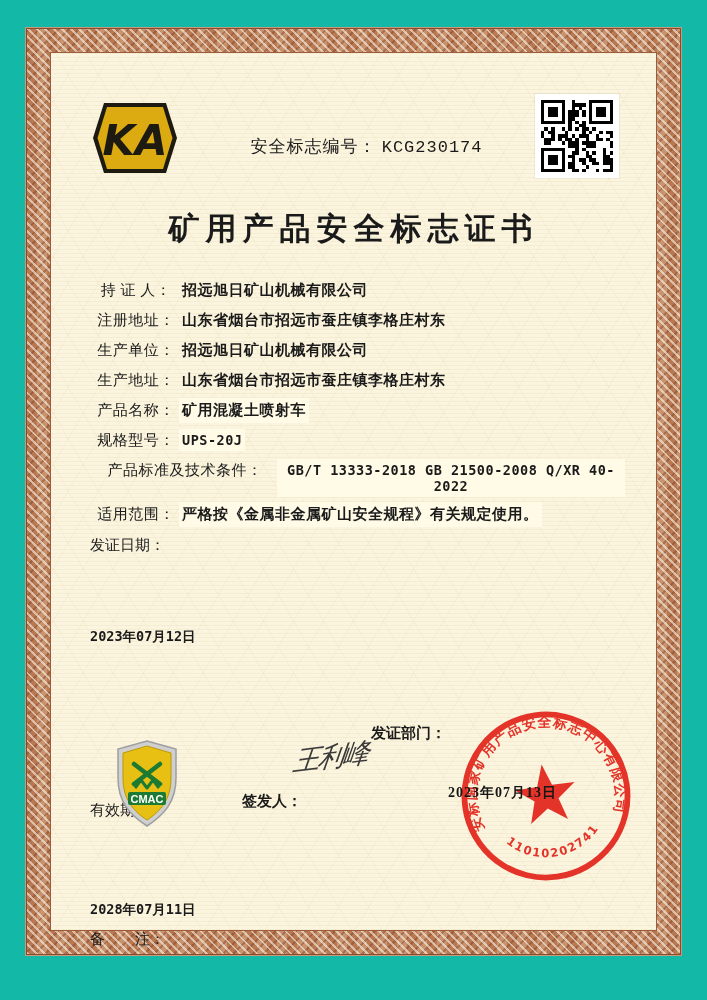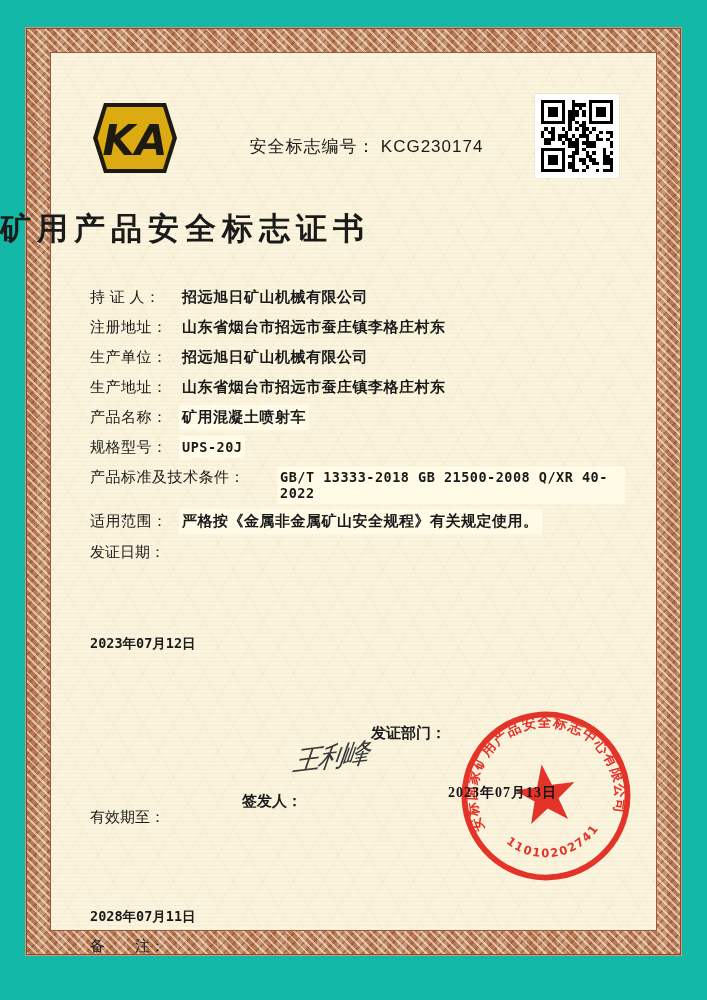--- a/index.html
+++ b/index.html
@@ -24,29 +24,29 @@
       repeating-linear-gradient(60deg, rgba(214,193,142,.12) 0 1px, rgba(0,0,0,0) 1px 26px),
       repeating-linear-gradient(-60deg, rgba(214,193,142,.12) 0 1px, rgba(0,0,0,0) 1px 26px),
       #fbf5df;
   }
 
   .content{position:absolute;inset:0;}
 
   
   .ka-logo{position:absolute;left:92px;top:102px;width:86px;height:72px;}
   .cert-no{position:absolute;left:0;right:0;top:135px;text-align:center;font-size:17px;letter-spacing:1px;padding-left:26px;}
-  .cert-no .num{font-family:Liberation Sans, sans-serif;}
+  .cert-no .num{font-family:Liberation Mono, monospace;}
   .qr{position:absolute;left:535px;top:94px;width:84px;height:84px;background:#fff;box-sizing:border-box;padding:6px;box-shadow:0 0 0 1px rgba(0,0,0,.04);}
   .qr svg{display:block;width:72px;height:72px;shape-rendering:crispEdges;}
 
   
-  .title{position:absolute;left:0;right:0;top:208px;text-align:left;font-size:31px;font-weight:bold;letter-spacing:6px;}
-
-  
-  .fields{position:absolute;left:90px;top:288px;width:532px;font-size:15px;}
+  .title{position:absolute;left:0;right:0;top:208px;text-align:center;font-size:31px;font-weight:bold;letter-spacing:6px;}
+
+  
+  .fields{position:absolute;left:90px;top:281px;width:532px;font-size:15px;text-align:center;}
   .row{display:flex;align-items:baseline;margin-bottom:11px;}
   .row .lab{flex:0 0 92px;letter-spacing:.5px;white-space:nowrap;}
   .row.widelab .lab{flex:0 0 190px;}
   .row .val{font-weight:600;letter-spacing:.5px;}
   .row .val.hl{background:rgba(255,251,231,.95);box-shadow:0 0 0 3px rgba(255,251,231,.95);}
   .code{font-family:"DejaVu Sans Mono",monospace;font-weight:bold;font-size:13.5px;letter-spacing:0;}
   .row-dates{display:flex;align-items:baseline;margin-top:12px;margin-bottom:11px;flex-direction:column;}
   .row-dates .lab{flex:0 0 92px;}
   .row-dates .val1{flex:0 0 173px;}
   .row-dates .lab2{flex:0 0 100px;}
@@ -266,20 +266,33 @@
         <span class="lab2 lab">有效期至：</span>
         <span class="val hl code">2028年07月11日</span>
       </div>
 
       <div class="row-remark">
         <span class="lab">备　　注：</span>
       </div>
     </div>
 
 
+    <div class="badge">
+      <svg viewBox="0 0 70 88" width="70" height="88">
+        <path d="M35,1 L64,9 L64,38 C64,62 52,75 35,86 C18,75 6,62 6,38 L6,9 Z" fill="#cfcfcf" stroke="#9e9e9e" stroke-width="1.5"></path>
+        <path d="M35,6 L59,13 L59,38 C59,59 49,71 35,80 C21,71 11,59 11,38 L11,13 Z" fill="#e7c013" stroke="#b99a0a" stroke-width="1"></path>
+        <g stroke="#1c7a33" stroke-width="4.5" stroke-linecap="round" fill="none">
+          <line x1="22" y1="24" x2="48" y2="44"></line>
+          <line x1="48" y1="24" x2="22" y2="44"></line>
+        </g>
+        <path d="M23,48 L29,40 L35,48 L41,40 L47,48" stroke="#1c7a33" stroke-width="3" fill="none" stroke-linejoin="round"></path>
+        <rect x="16" y="52" width="38" height="13" rx="2" fill="#1c7a33"></rect>
+        <text x="35" y="62.5" text-anchor="middle" font-family="Liberation Sans, sans-serif" font-size="11" font-weight="bold" fill="#ffffff">CMAC</text>
+      </svg>
+    </div>
 
     <span class="signer-label">签发人：</span>
     <span class="signature">王利峰</span>
     <span class="dept-label">发证部门：</span>
 
     <svg class="seal" viewBox="0 0 170 170">
       <defs>
         <path id="sealTop" d="M 23,108 A 66,66 0 1 1 147,108" fill="none"></path>
         <path id="sealBot" d="M 40,122 A 59,59 0 0 0 130,122" fill="none"></path>
       </defs>

